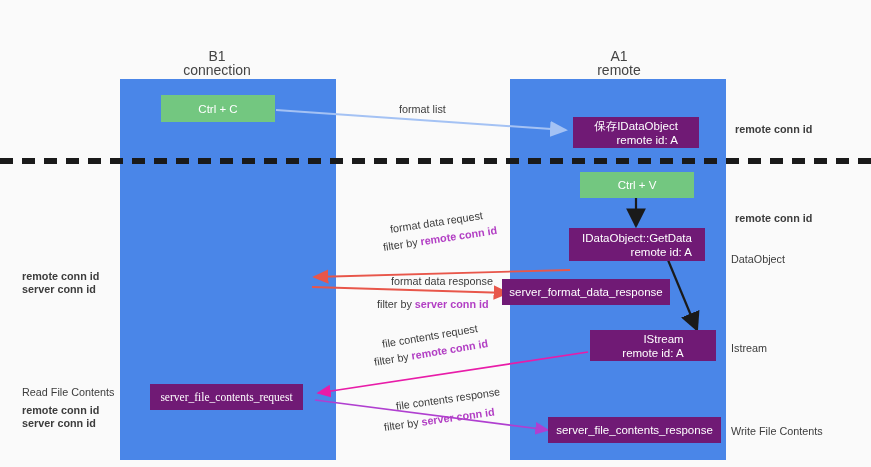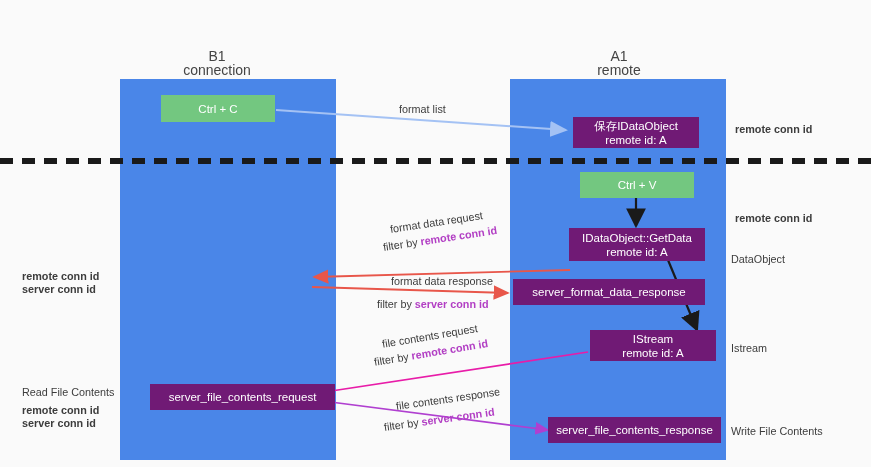--- a/index.html
+++ b/index.html
@@ -21,21 +21,21 @@
   }
   .lane-head{
     position:absolute;text-align:center;font-size:14px;line-height:14px;
     color:#444;white-space:pre-line;
   }
 
   
   .node{
     position:absolute;box-sizing:border-box;
     display:flex;align-items:center;justify-content:center;
-    text-align:center;color:#ffffff;font-size:11.5px;line-height:14px;
+    text-align:right;color:#ffffff;font-size:11.5px;line-height:14px;
     white-space:pre-line;padding:2px 4px;
   }
   .node.green{background:#73c780;}
   .node.orange{background:#701a75;}
 
   
   .lbl{position:absolute;font-size:10.8px;line-height:14px;color:#3c3c3c;white-space:nowrap;}
   .purple{color:#b23fc4;font-weight:bold;}
   .green-t{color:#64b96f;font-weight:bold;}
   .side{position:absolute;font-size:10.8px;line-height:14px;color:#3c3c3c;white-space:nowrap;}
@@ -100,26 +100,26 @@
 
   <div class="node orange" style="left:573px;top:117px;width:126px;height:31px;">保存IDataObject
 remote id: A</div>
 
   <div class="node green" style="left:580px;top:172px;width:114px;height:26px;">Ctrl + V</div>
 
   <div class="node orange" style="left:569px;top:228px;width:136px;height:33px;">IDataObject::GetData
 remote id: A</div>
 
 
-  <div class="node orange" style="left:513px;top:279px;width:192px;height:26px;">server_format_data_response</div>
+  <div class="node orange" style="left:502px;top:279px;width:168px;height:26px;">server_format_data_response</div>
 
   <div class="node orange" style="left:590px;top:330px;width:126px;height:31px;">IStream
 remote id: A</div>
 
-  <div class="node orange" style="left:150px;top:384px;width:185px;height:26px;">server_file_contents_request</div>
+  <div class="node orange" style="left:150px;top:384px;width:153px;height:26px;font-family:Liberation Serif, serif;">server_file_contents_request</div>
 
   <div class="node orange" style="left:548px;top:417px;width:173px;height:26px;">server_file_contents_response</div>
 
   <div class="lbl" style="left:399px;top:102px;">format list</div>
 
   <div class="lbl rot-a" style="left:389px;top:222px;">format data request</div>
   <div class="lbl rot-a" style="left:382px;top:240px;">
     <span>filter by </span><span class="purple">remote conn id</span>
   </div>
 

